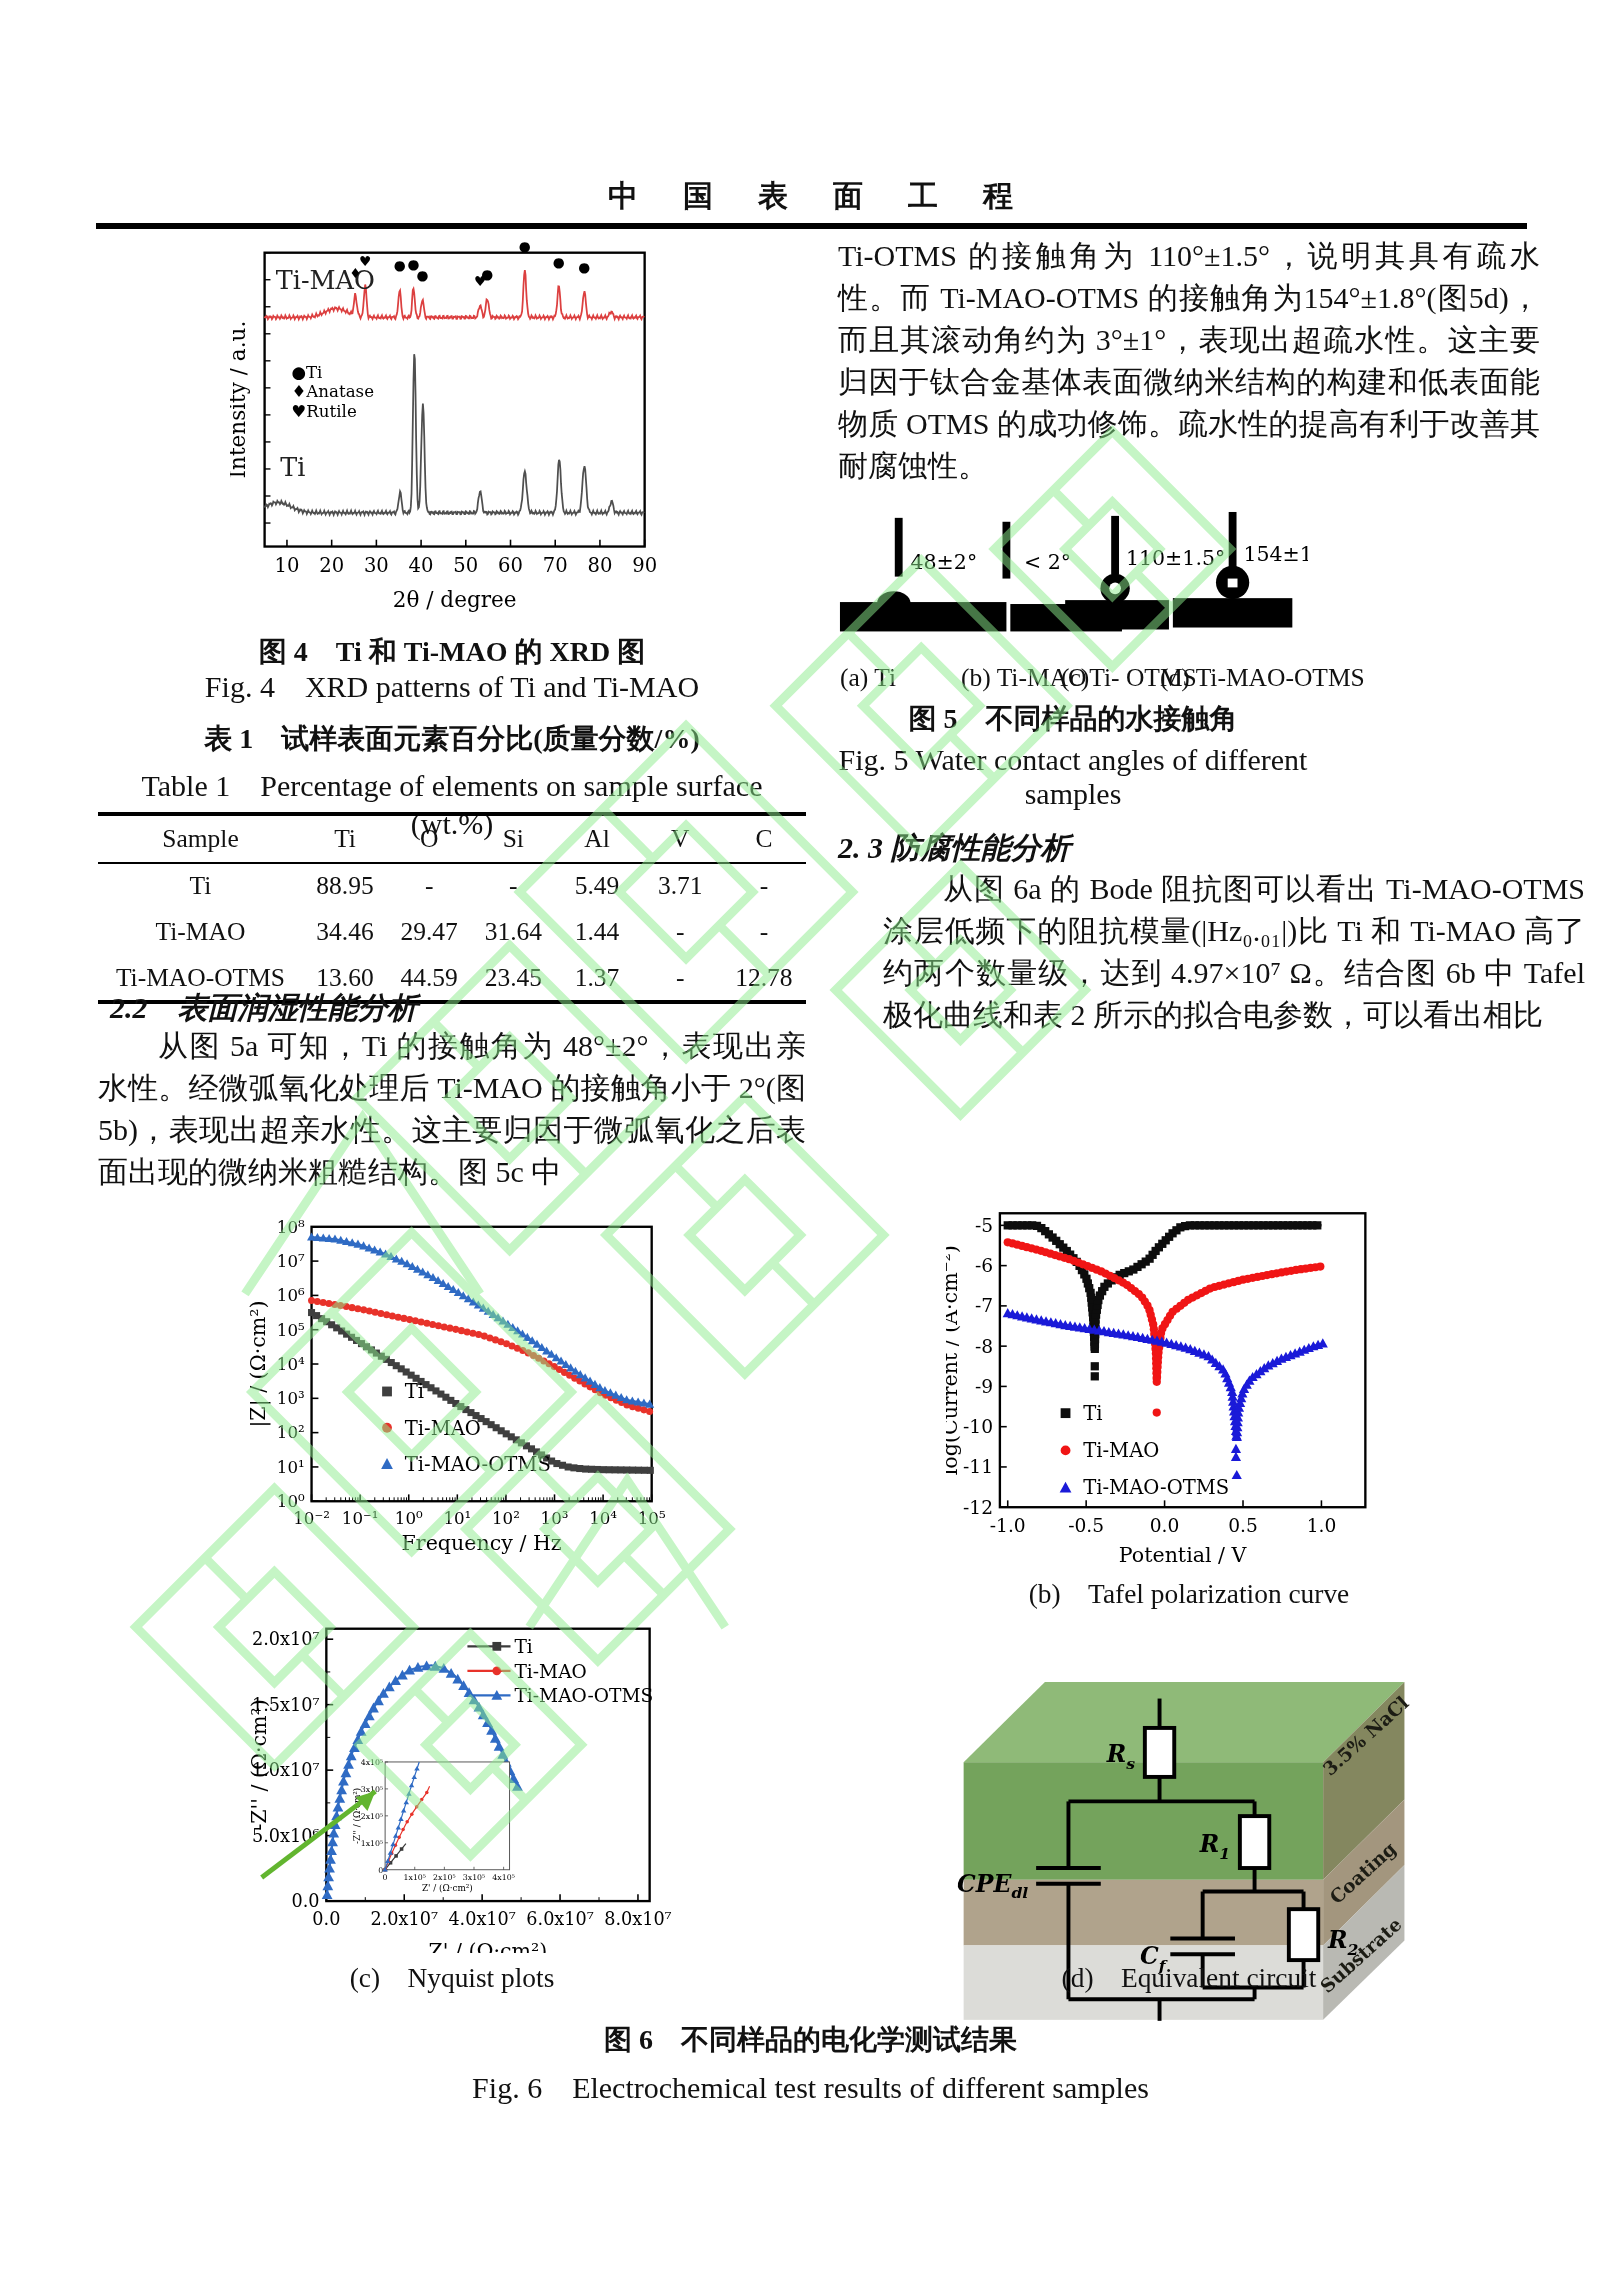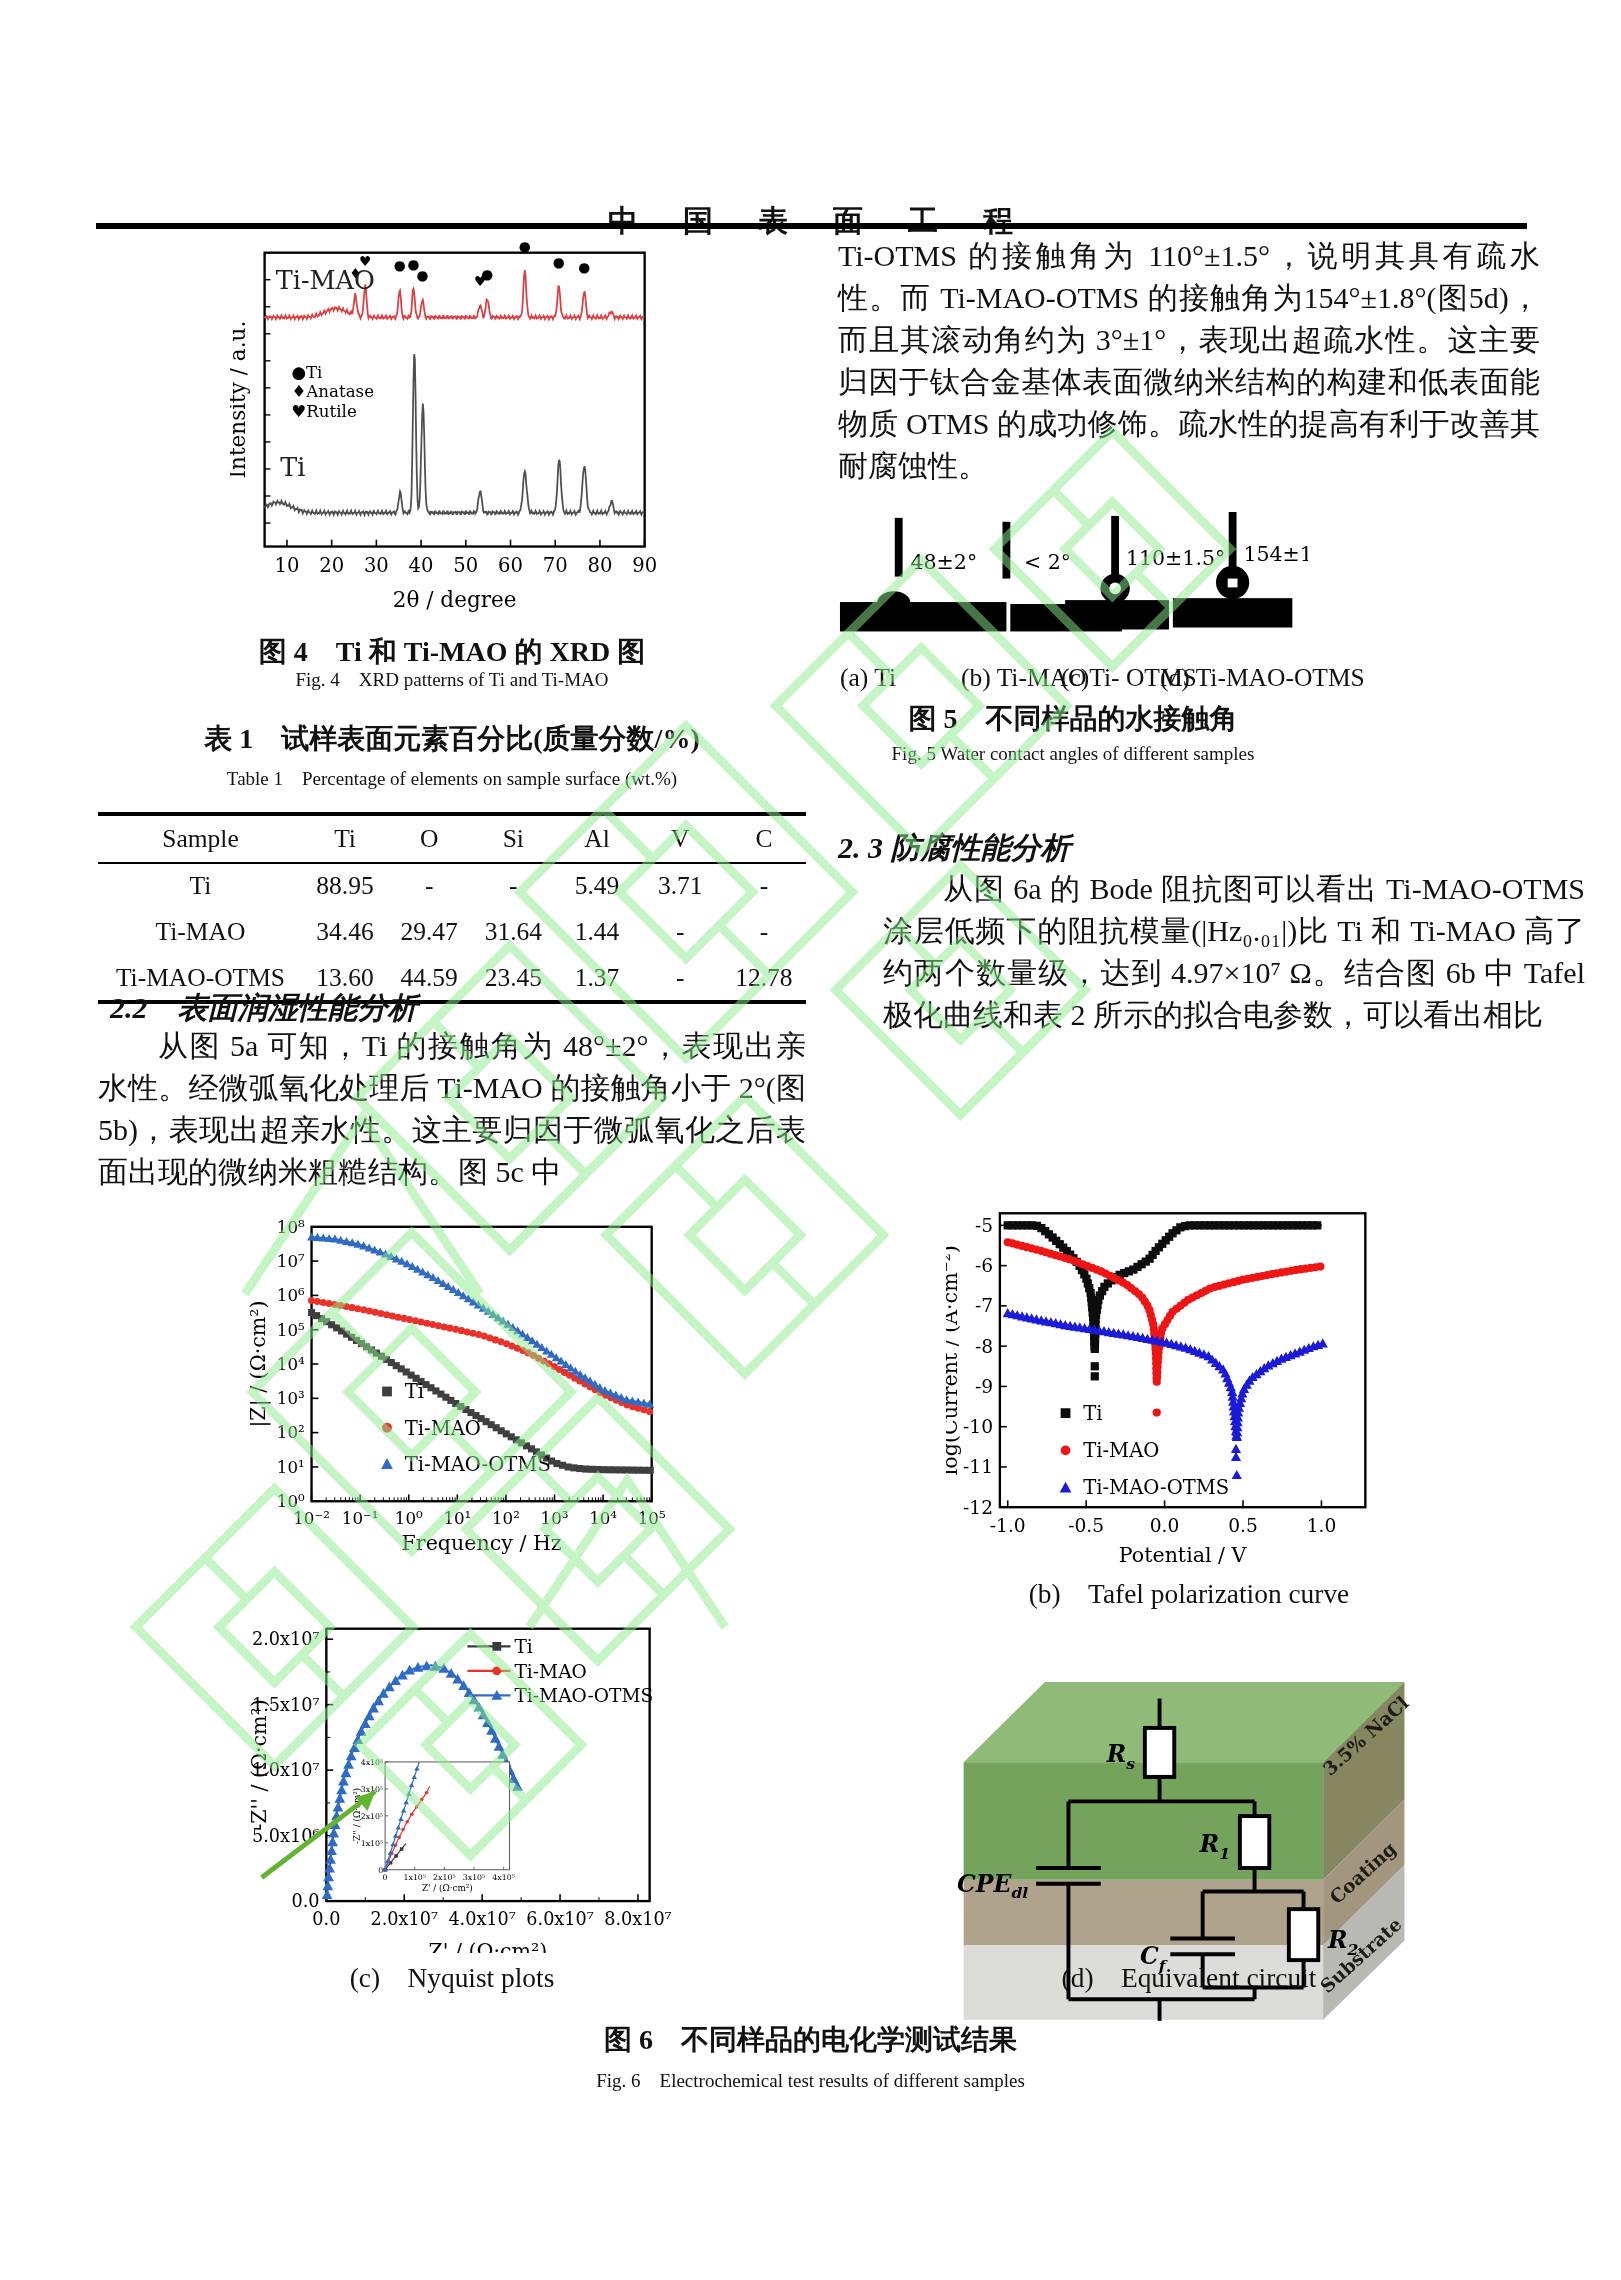--- a/index.html
+++ b/index.html
@@ -1,25 +1,25 @@
 <!DOCTYPE html>
 <html><head>
 <meta charset="utf-8">
 <style>
   html,body{margin:0;padding:0;background:#888;}
   .page{position:relative;width:1621px;height:2281px;background:#ffffff;overflow:hidden;
         font-family:"Liberation Serif","DejaVu Serif",serif;color:#111;}
   .abs{position:absolute;}
-  .jheader{top:201px;left:0;width:1621px;text-align:center;font-size:30px;font-weight:700;
+  .jheader{top:176px;left:0;width:1621px;text-align:center;font-size:30px;font-weight:700;
            letter-spacing:45px;text-indent:45px;}
   .hrule{top:223px;left:96px;width:1431px;height:5.9px;background:#000;}
   .lcol{left:98px;width:708px;}
   .rcol{left:838px;width:702px;}
   .cap-zh{font-size:28px;font-weight:700;text-align:center;}
-  .cap-en{font-size:19px;text-align:center;}
+  .cap-en{font-size:30px;text-align:center;}
   .body-zh{font-size:30px;line-height:42px;text-align:justify;}
   .indent{text-indent:2em;}
   .sec-head{font-size:30px;font-weight:700;font-style:italic;}
   table.t1{border-collapse:collapse;width:708px;font-size:25.5px;}
   table.t1 th, table.t1 td{font-weight:400;text-align:center;padding:7.8px 2px;}
   table.t1 thead tr{border-top:4.9px solid #000;border-bottom:2.9px solid #000;}
   table.t1 tbody tr:last-child{border-bottom:4.9px solid #000;}
   .subcap{font-size:27.4px;text-align:center;}
   svg text{font-family:"DejaVu Serif","Liberation Serif",serif;}
   .panel-label{position:absolute;font-size:25.5px;white-space:nowrap;}

